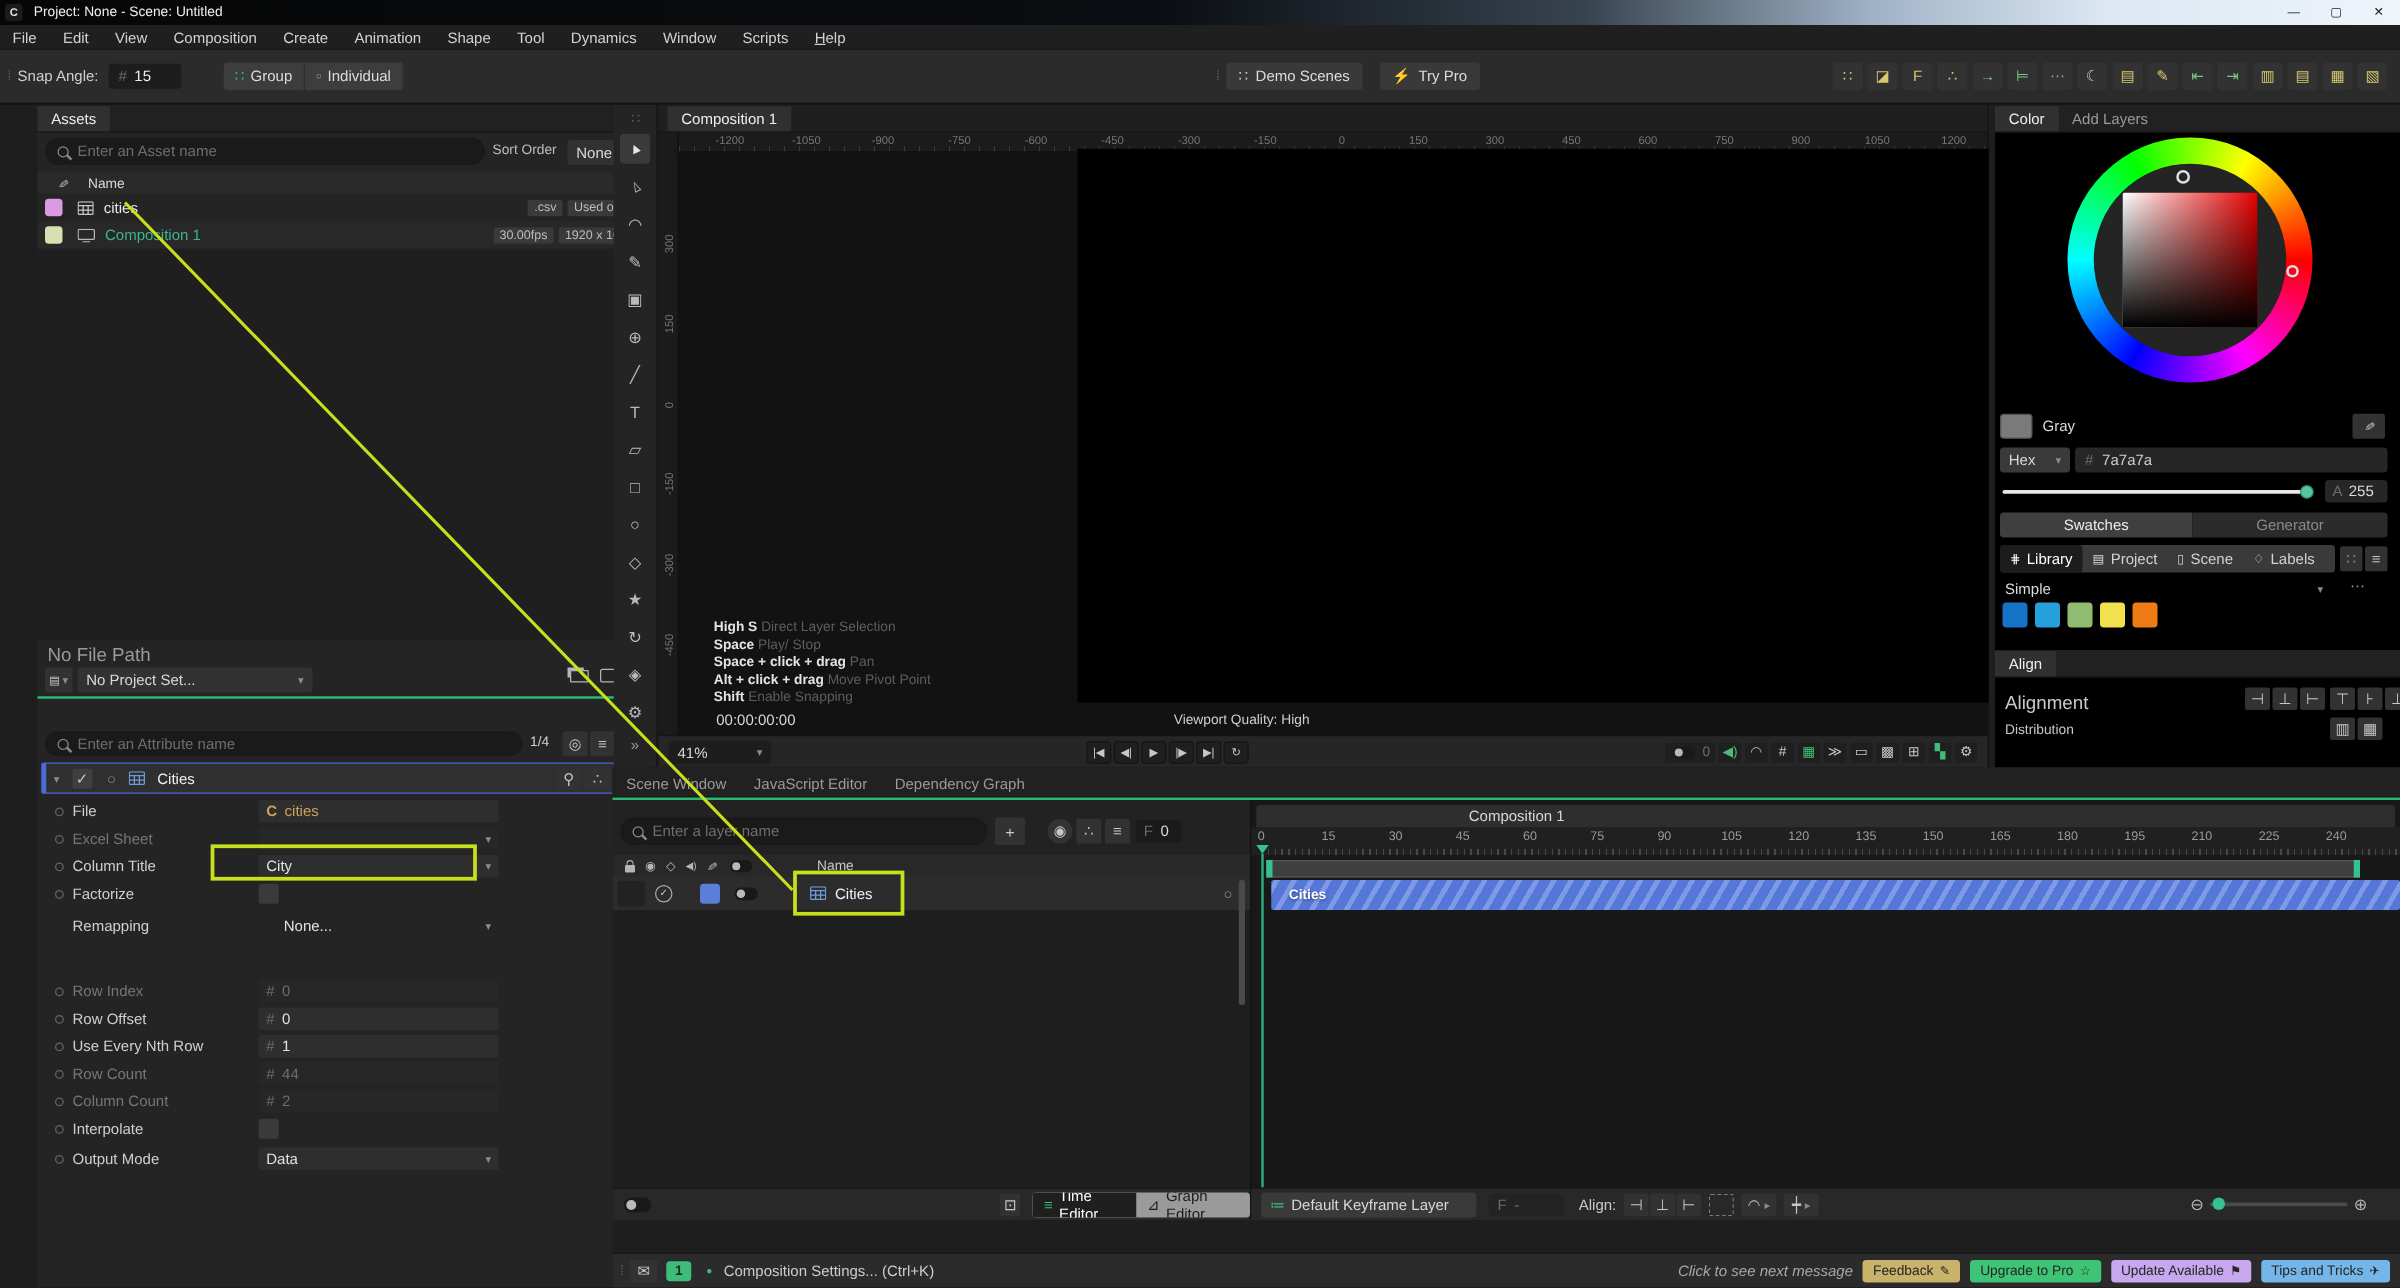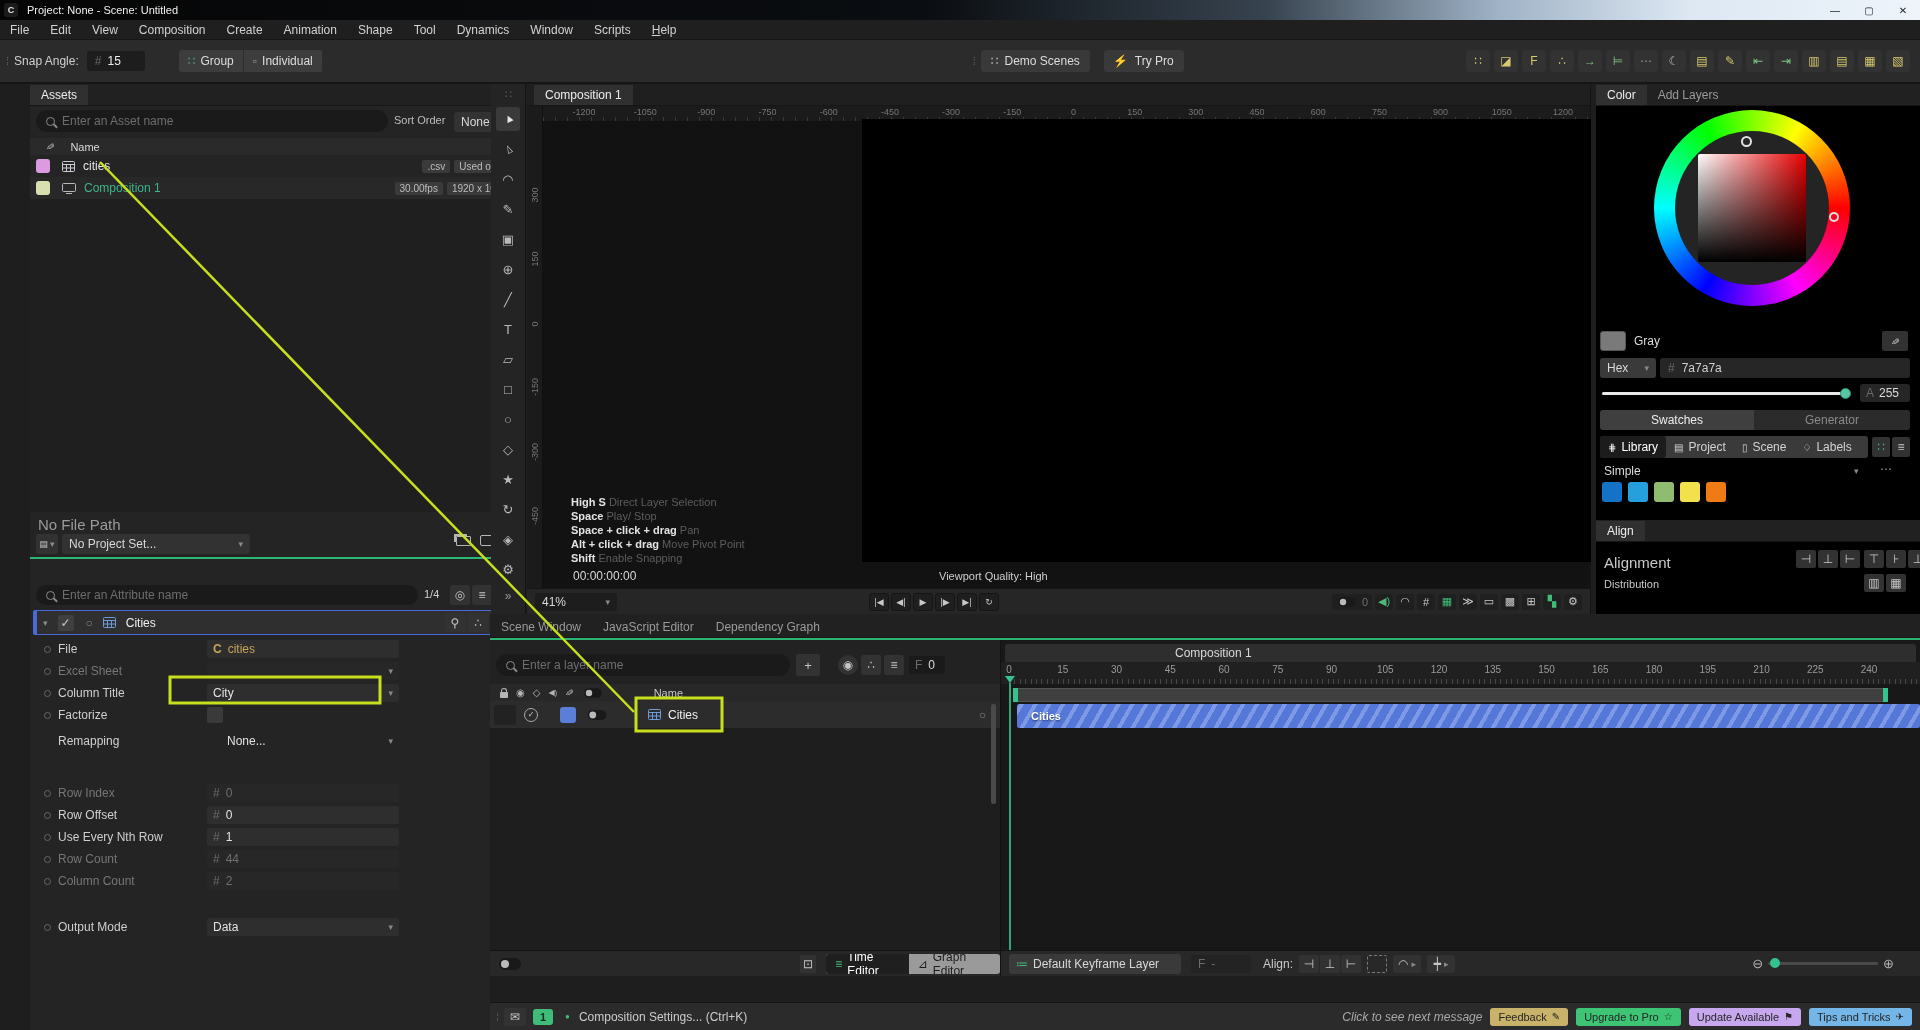--- a/index.html
+++ b/index.html
@@ -393,20 +393,25 @@
           <span>44</span>
         </span>
     </div>
     <div class="arow dim" style="top:786px">
       <span class="sock"></span>
         <span class="albl">Column Count</span>
       <span class="afield">
           <span class="hash">#</span>
           <span>2</span>
         </span>
+    </div>
+    <div class="arow" style="top:808px">
+      <span class="sock"></span>
+        <span class="albl">Interpolate</span>
+      <span class="acheck"></span>
     </div>
     <div class="arow" style="top:832px">
       <span class="sock"></span>
         <span class="albl">Output Mode</span>
       <span class="afield selc">
           <span>Data</span>
           <span class="chev">▾</span>
         </span>
     </div>
     <div class="abs" style="left:482px;top:478px;width:5px;height:300px;background:#4a4a4a;border-radius:2px"></div>

